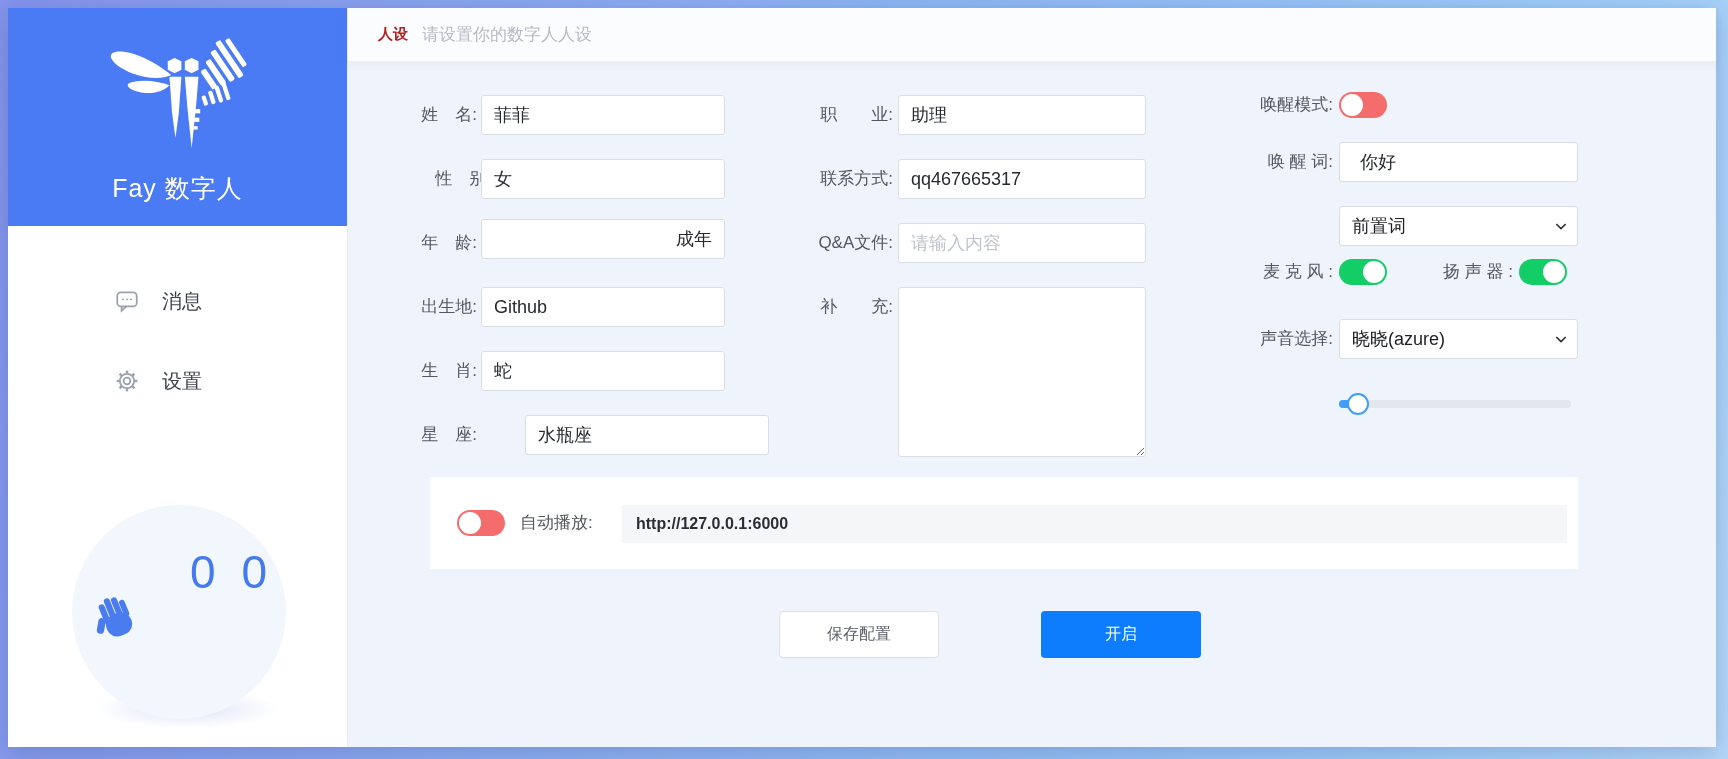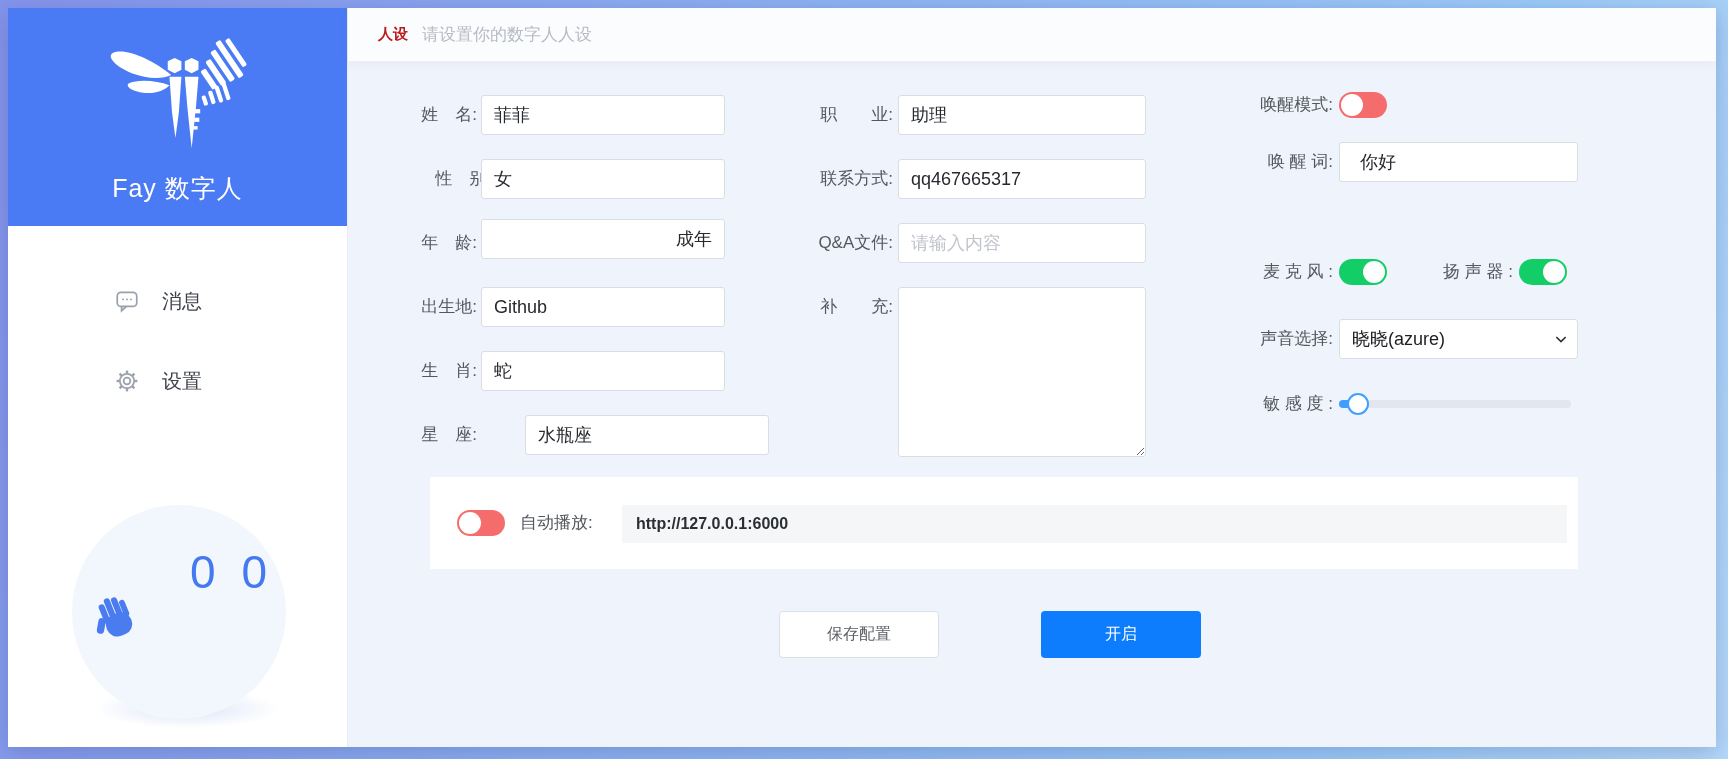--- a/index.html
+++ b/index.html
@@ -194,39 +194,44 @@
       <textarea class="ipt" style="left: 550px; top: 225px; width: 248px; height: 170px;"></textarea>
 
       <span class="lbl" style="left:760px;width:225px;top:23px">唤醒模式:</span>
       <div class="toggle off" style="left:991px;top:30px">
           <span class="knob"></span>
         </div>
 
       <span class="lbl" style="left:760px;width:225px;top:80px">唤 醒 词:</span>
       <input class="ipt" style="left: 991px; top: 80px; width: 239px; padding-left: 20px;" value="你好">
 
+      <div class="sel-wrap" style="left:991px;top:144px;width:239px">
+        <select><option>前置词</option></select>
+        <svg class="chev" width="16" height="16" viewBox="0 0 24 24" fill="none" stroke="#2b2e33" stroke-width="2.4">
+            <polyline points="5,9 12,16 19,9"></polyline>
+          </svg>
+      </div>
 
       <span class="lbl" style="left:760px;width:225px;top:196px;line-height:28px">麦 克 风 :</span>
       <div class="toggle on" style="left:991px;top:197px">
           <span class="knob"></span>
         </div>
       <span class="lbl" style="left:1080px;width:85px;top:196px;line-height:28px">扬 声 器 :</span>
       <div class="toggle on" style="left:1171px;top:197px">
           <span class="knob"></span>
         </div>
 
       <span class="lbl" style="left:760px;width:225px;top:257px">声音选择:</span>
       <div class="sel-wrap" style="left:991px;top:257px;width:239px">
         <select><option>晓晓(azure)</option></select>
         <svg class="chev" width="16" height="16" viewBox="0 0 24 24" fill="none" stroke="#2b2e33" stroke-width="2.4">
             <polyline points="5,9 12,16 19,9"></polyline>
           </svg>
       </div>
 
-      <span class="lbl" style="left:760px;width:225px;top:322px;line-height:40px">敏 感 度 :</span>
       <div class="slider-track">
         <div class="slider-fill" style="width: 8%;"></div>
         <div class="slider-knob" style="left: 8%;"></div>
       </div>
 
       <div class="autoplay-panel">
         <div class="toggle off">
             <span class="knob"></span>
           </div>
         <span class="autoplay-label">自动播放:</span>

